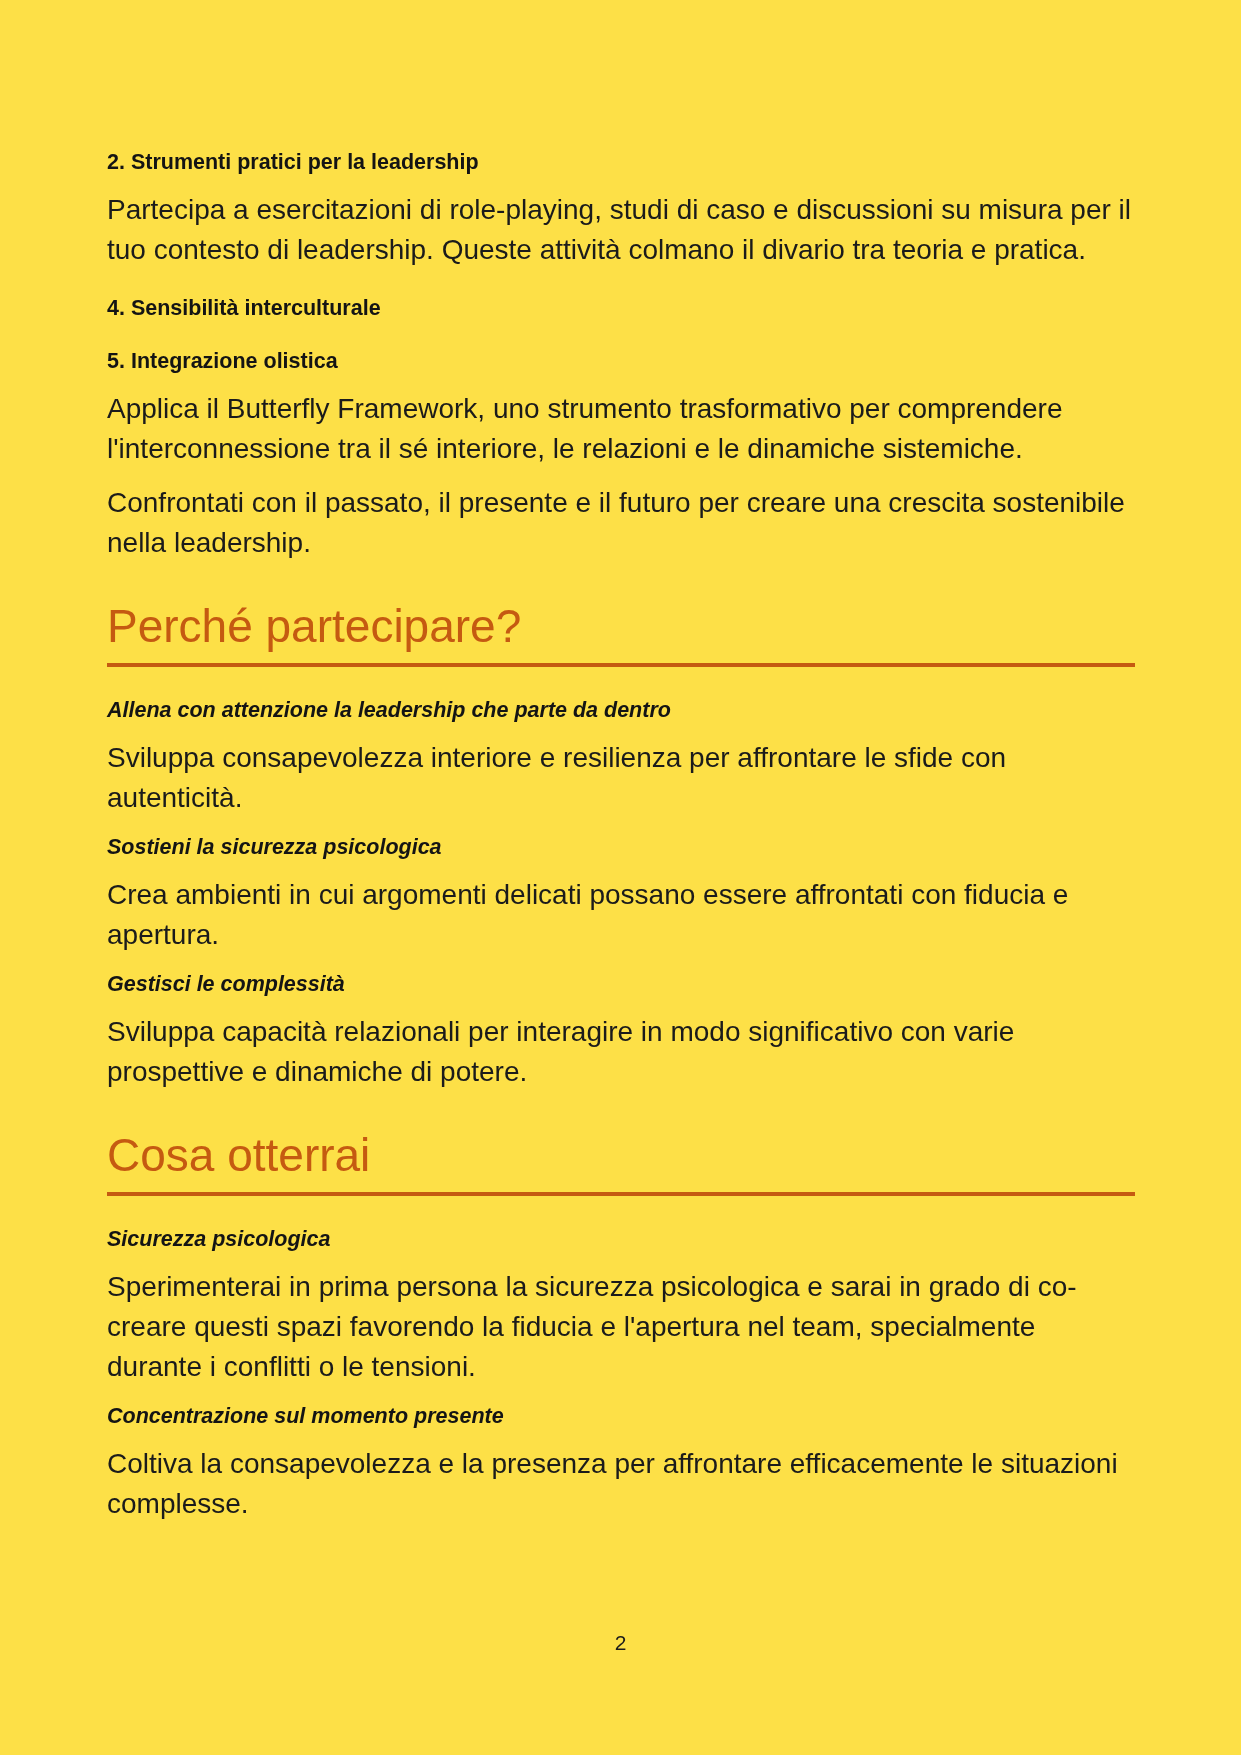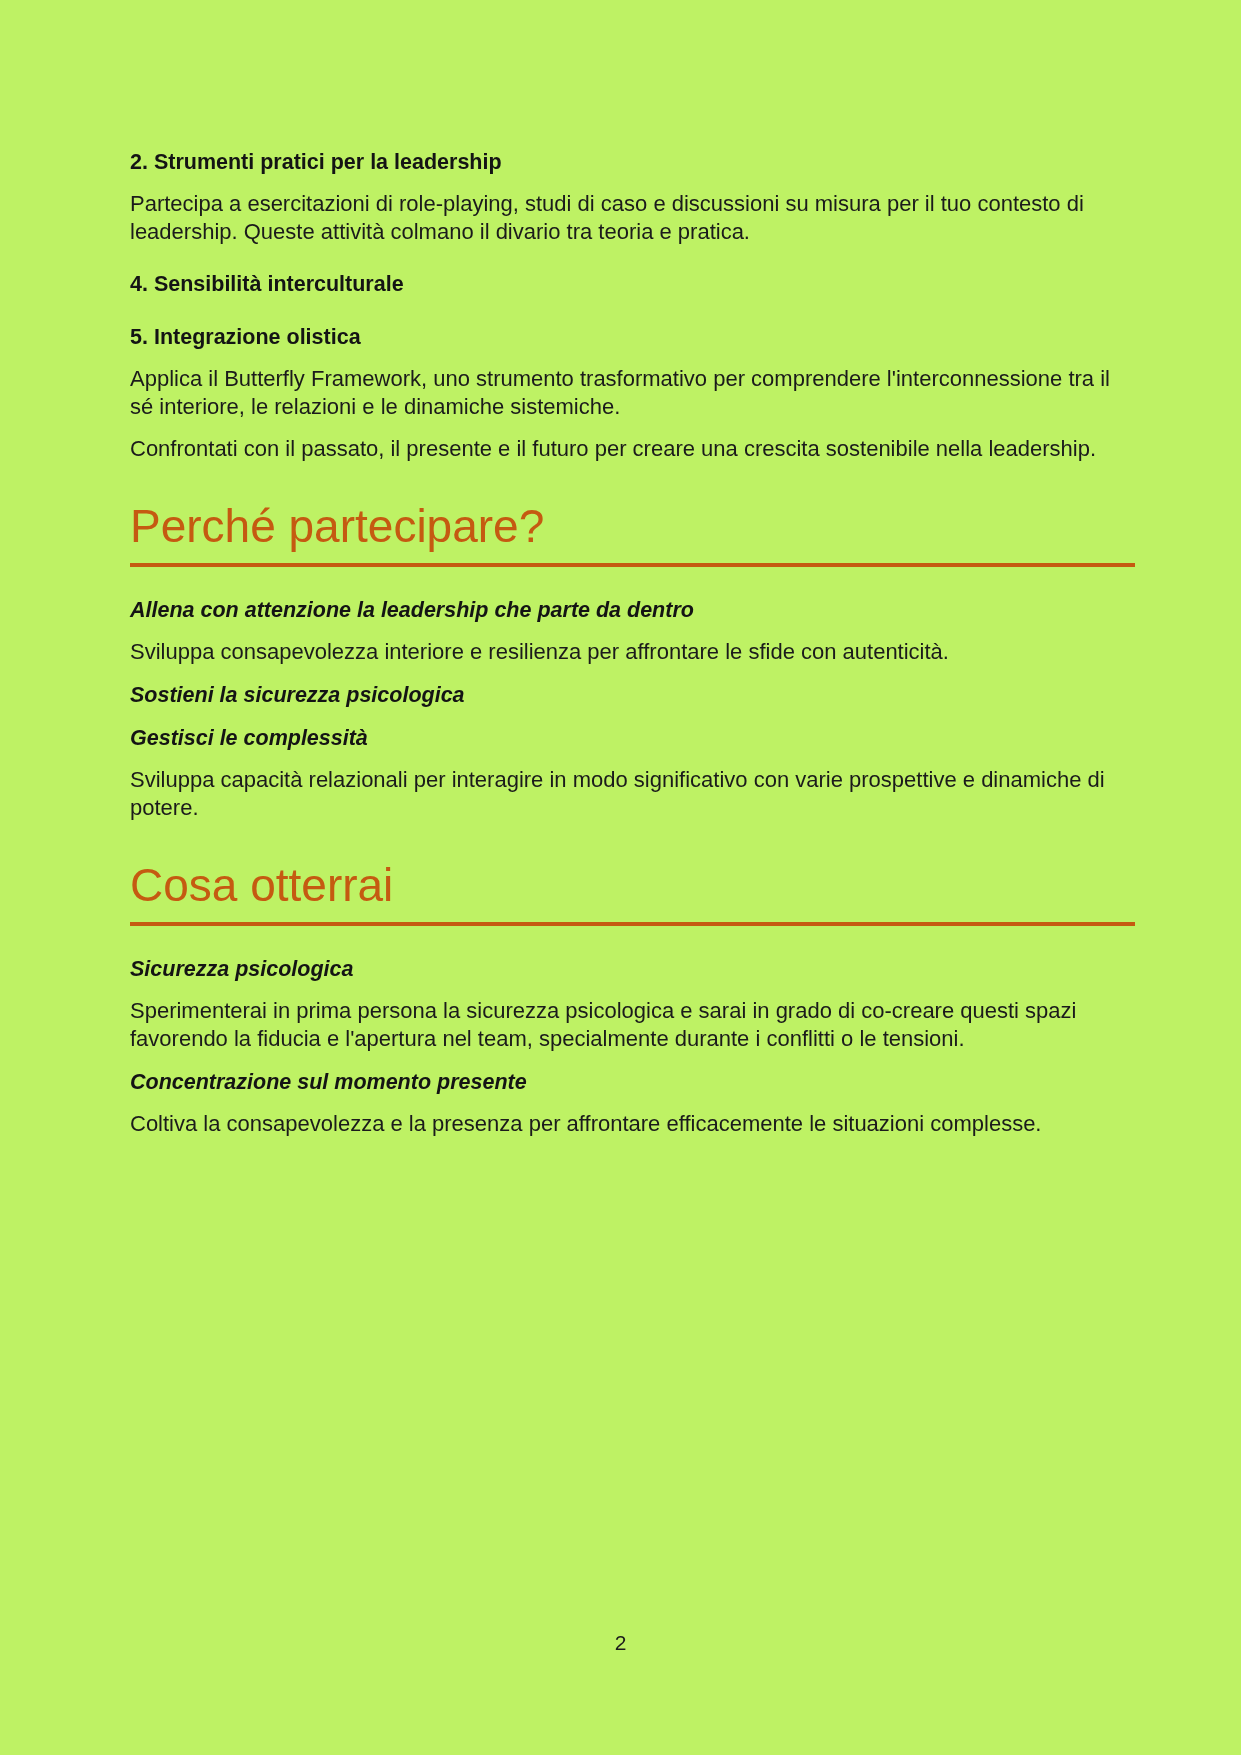--- a/index.html
+++ b/index.html
@@ -8,44 +8,43 @@
   }
   html,body{
     margin:0;
     padding:0;
     background:#ffffff;
   }
   .page{
     position:relative;
     width:1241px;
     height:1755px;
-    background:#bef264;
+    background:#fde047;
     font-family:"Liberation Sans", sans-serif;
     color:var(--ink);
     overflow:hidden;
     box-sizing:border-box;
-    padding-left:23px;
   }
   .content{
     padding:147px 106px 0 107px;
   }
   .content section{margin:0;}
   h3{
     font-size:21.5px;
     line-height:30px;
     font-weight:700;
     color:#141414;
     margin:23px 0 13px 0;
   }
   .content > section:first-child h3{
     margin-top:0;
   }
   p{
-    font-size:22px;
-    line-height:28px;
+    font-size:28px;
+    line-height:40px;
     margin:0 0 14px 0;
     color:var(--ink);
   }
   .sub h4{
     font-size:21.5px;
     line-height:30px;
     font-weight:700;
     color:#141414;
     margin:0 0 13px 0;
     font-style:italic;
@@ -95,20 +94,21 @@
 
     <h1 class="accent">Perché partecipare?</h1>
 
     <section class="sub">
       <h4>Allena con attenzione la leadership che parte da dentro</h4>
       <p>Sviluppa consapevolezza interiore e resilienza per affrontare le sfide con autenticità.</p>
     </section>
 
     <section class="sub">
       <h4>Sostieni la sicurezza psicologica</h4>
+      <p>Crea ambienti in cui argomenti delicati possano essere affrontati con fiducia e apertura.</p>
     </section>
 
     <section class="sub">
       <h4>Gestisci le complessità</h4>
       <p>Sviluppa capacità relazionali per interagire in modo significativo con varie prospettive e dinamiche di potere.</p>
     </section>
 
 
     <h1 class="accent">Cosa otterrai</h1>
 

